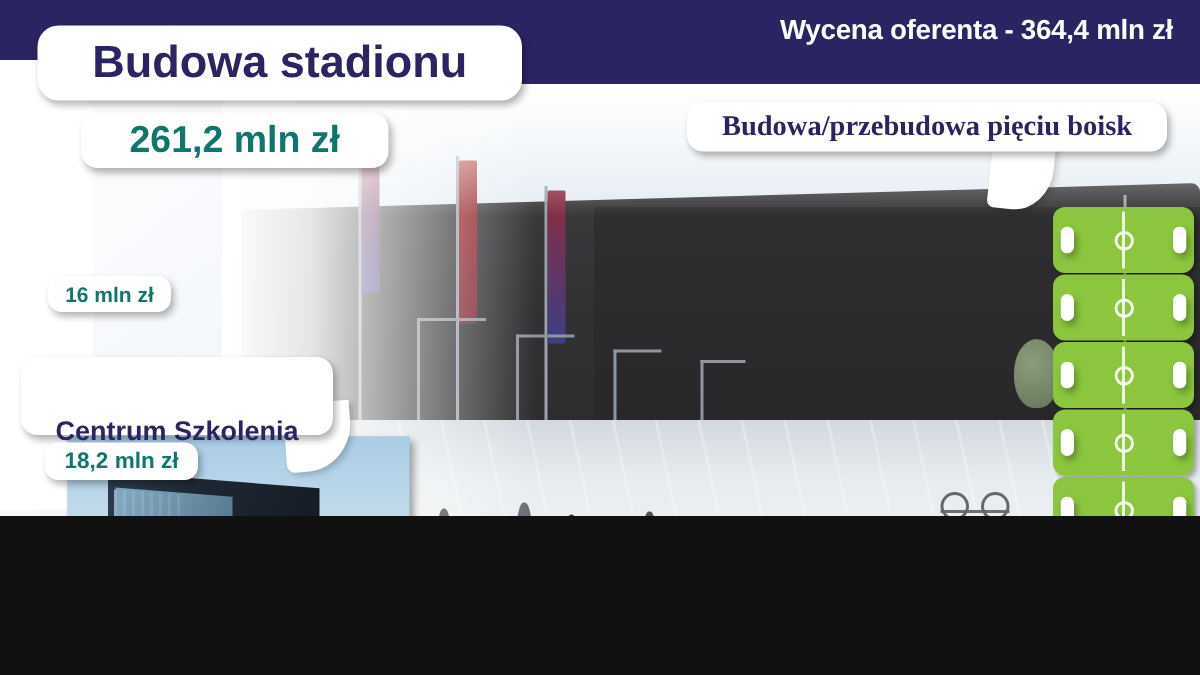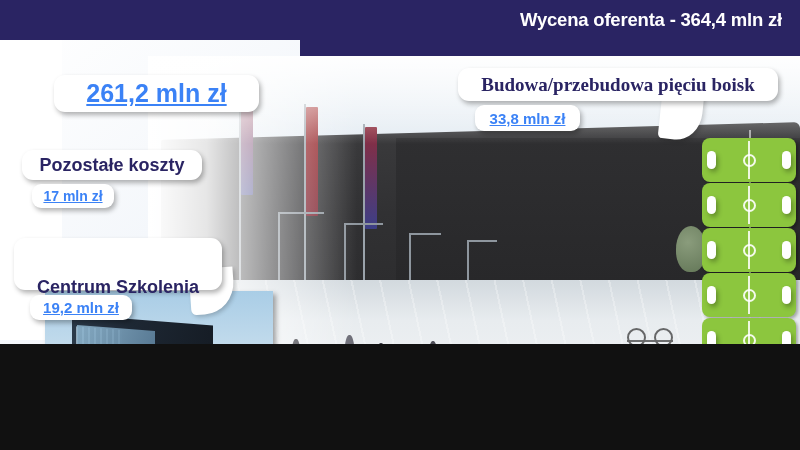--- a/index.html
+++ b/index.html
@@ -153,21 +153,21 @@
   .ip{position:absolute;bottom:8%;width:5px;border-radius:40% 40% 20% 20%;}
 
   
   .box{
     position:absolute;background:#ffffff;border-radius:11px;
     box-shadow:2px 3px 5px rgba(0,0,0,.30);
     color:#2a2463;font-weight:bold;white-space:nowrap;
     display:flex;align-items:center;justify-content:center;
     z-index:10;
   }
-  .box.amt{color:#3b82f6;text-decoration:underline;}
+  .box.amt{color:#0f766e;}
   .tail{position:absolute;background:#ffffff;z-index:9;}
 
   
   #title-box{left:25px;top:17px;width:323px;height:50px;font-size:30px;border-radius:14px;}
   #title-amt{left:54px;top:75px;width:205px;height:37px;font-size:25px;border-radius:11px;}
 
   
   #boiska-box{left:458px;top:68px;width:320px;height:33px;font-size:19px;font-family:Liberation Serif, serif;}
   #boiska-amt{left:475px;top:105px;width:105px;height:26px;font-size:15px;border-radius:9px;}
   #boiska-tail{
@@ -314,28 +314,27 @@
     <span class="ip" style="left:31%;height:20px;background:#7e8792;"></span>
     <span class="ip" style="left:34%;height:21px;background:#c9c5bf;"></span>
   </div>
 
   <div class="header-bar"></div>
   <div class="header-title">Wycena oferenta - 364,4 mln zł</div>
 
   <div class="tail" id="boiska-tail"></div>
   <div class="tail" id="centrum-tail"></div>
 
+  <div class="box" id="title-box">Budowa stadionu</div>
   <div class="box amt" id="title-amt">261,2 mln zł</div>
 
   <div class="box" id="boiska-box">Budowa/przebudowa pięciu boisk</div>
-  <div class="box amt" id="boiska-amt">33,8 mln zł</div>
-
-  <div class="box" id="poz-box">Pozostałe koszty</div>
-  <div class="box amt" id="poz-amt">17 mln zł</div>
+
+  <div class="box amt" id="poz-amt">16 mln zł</div>
 
   <div class="box" id="centrum-box">
     <span class="line2">Centrum Szkolenia</span>
   </div>
-  <div class="box amt" id="centrum-amt">19,2 mln zł</div>
+  <div class="box amt" id="centrum-amt">18,2 mln zł</div>
 
   <div class="box" id="zag-box">Zagospodarowanie i uzbrojenie terenu</div>
 
 </div>
 
 </body></html>

